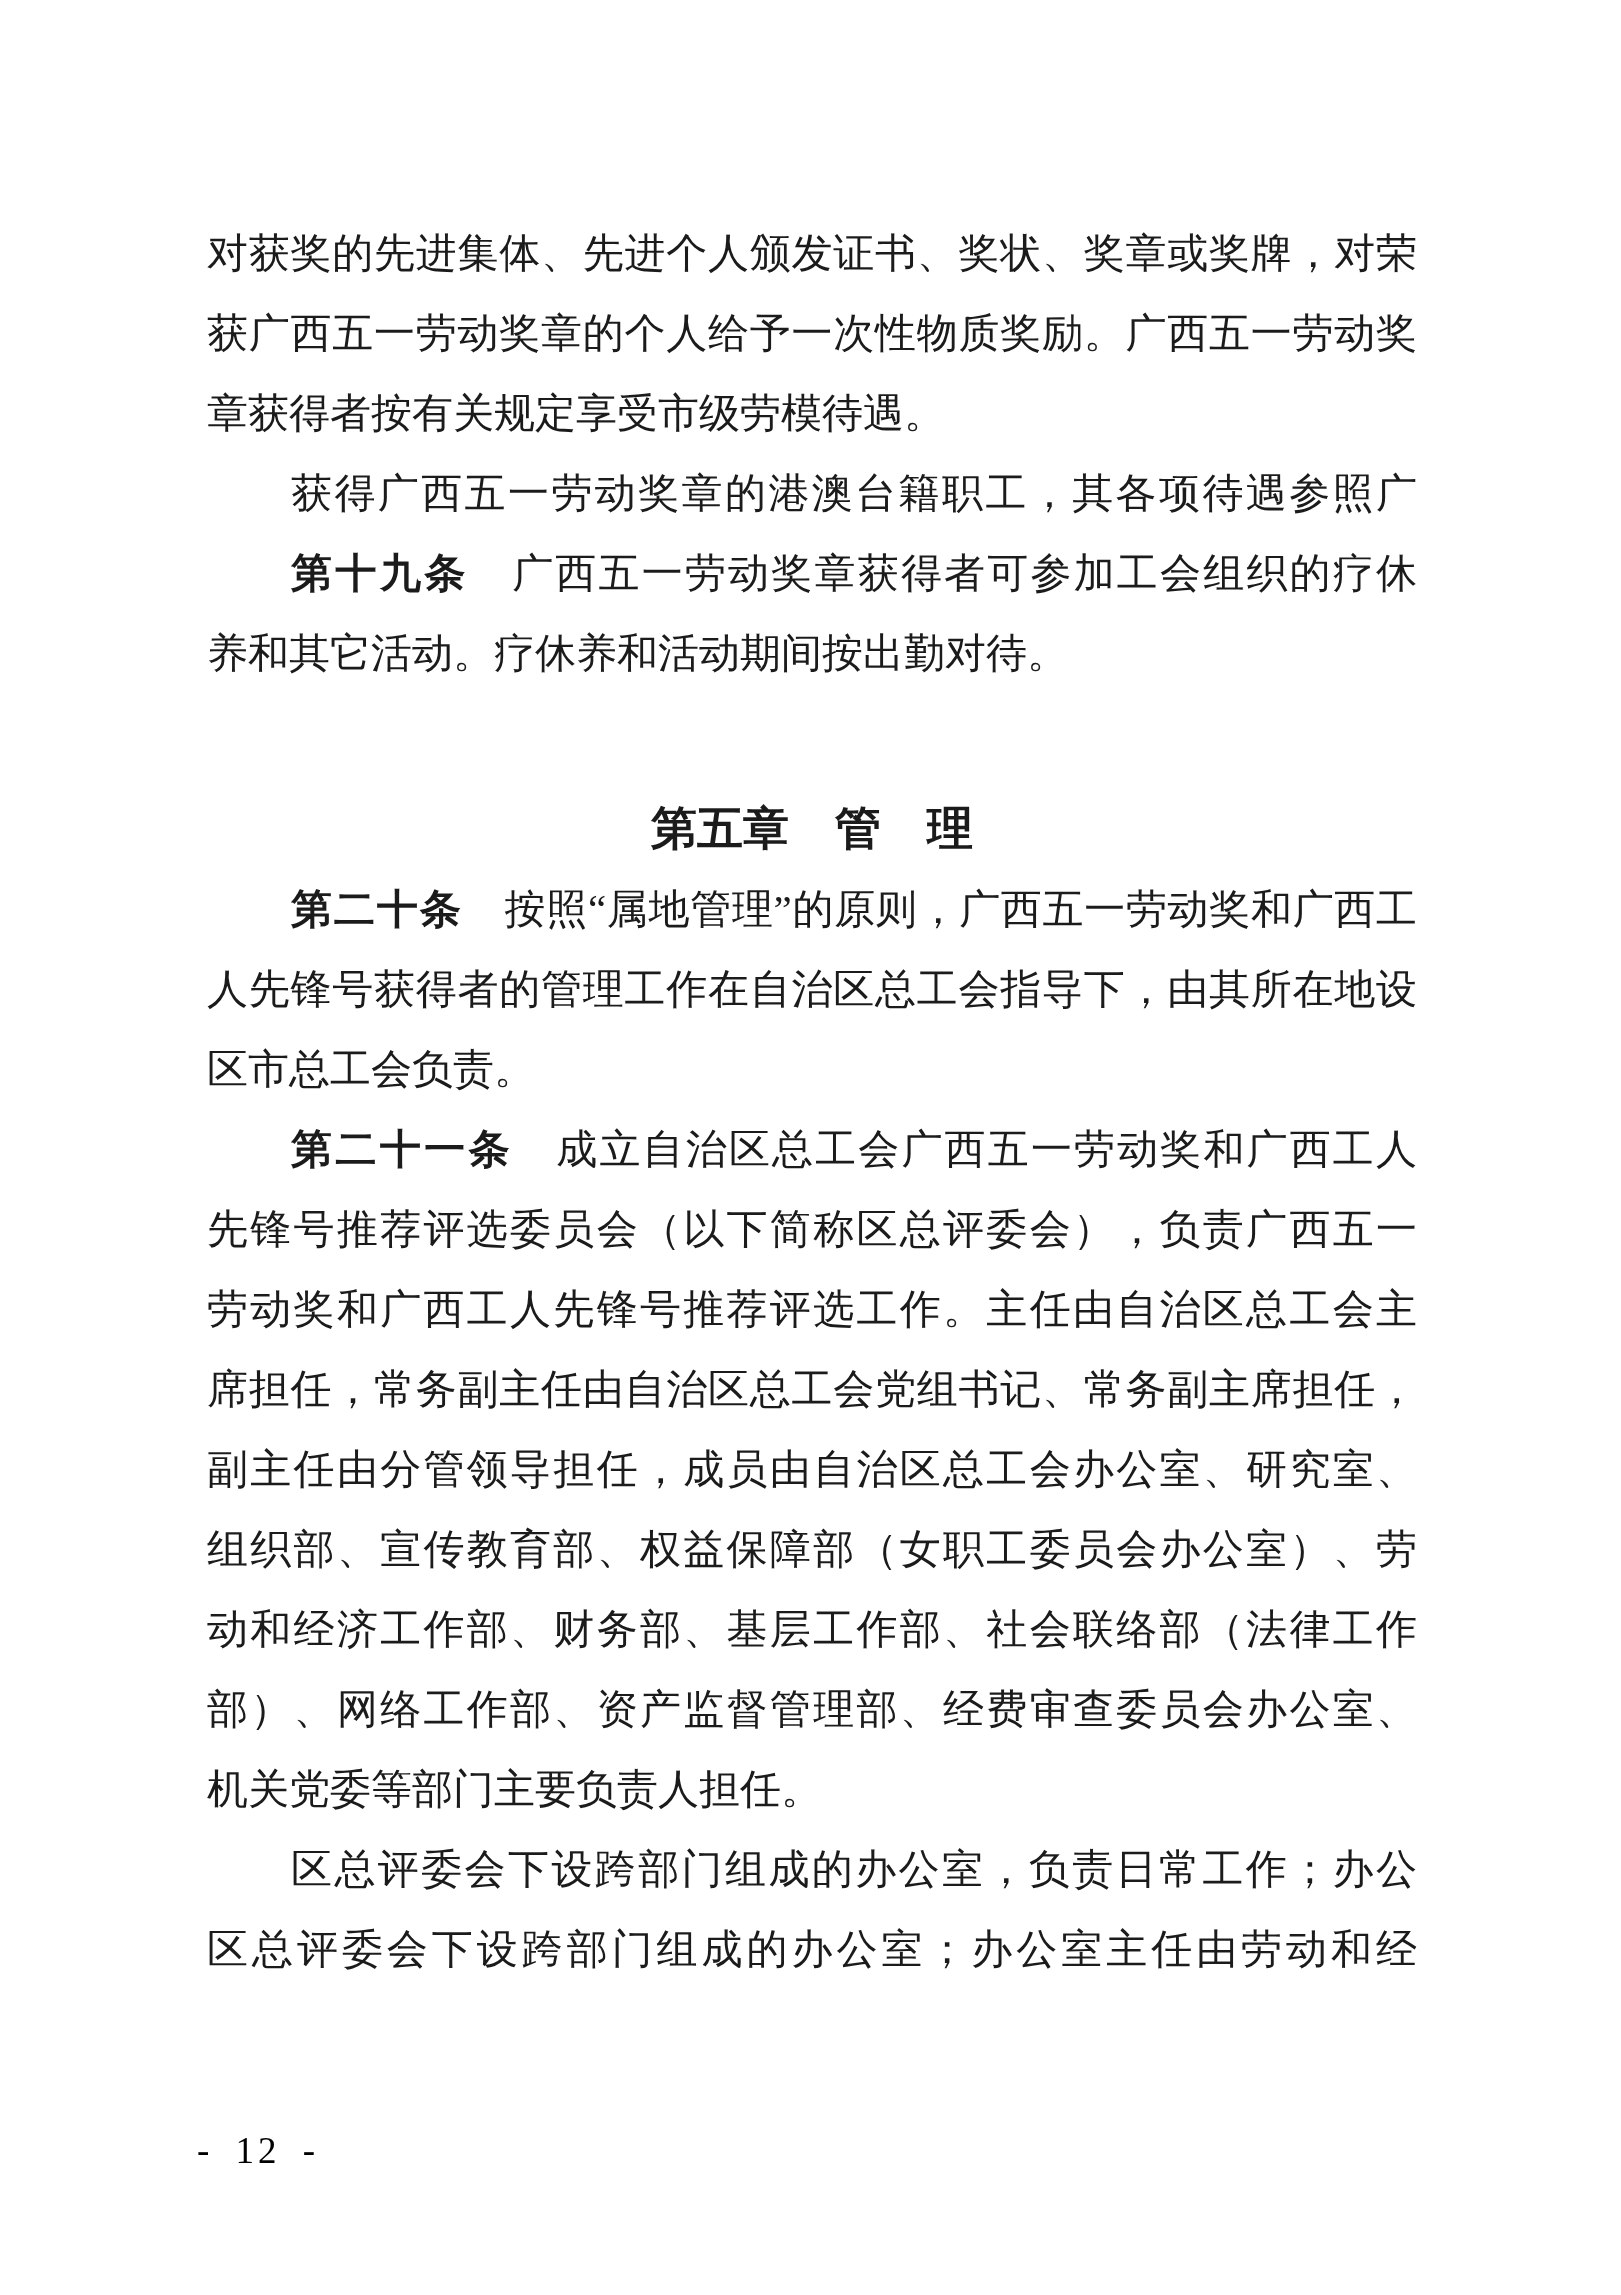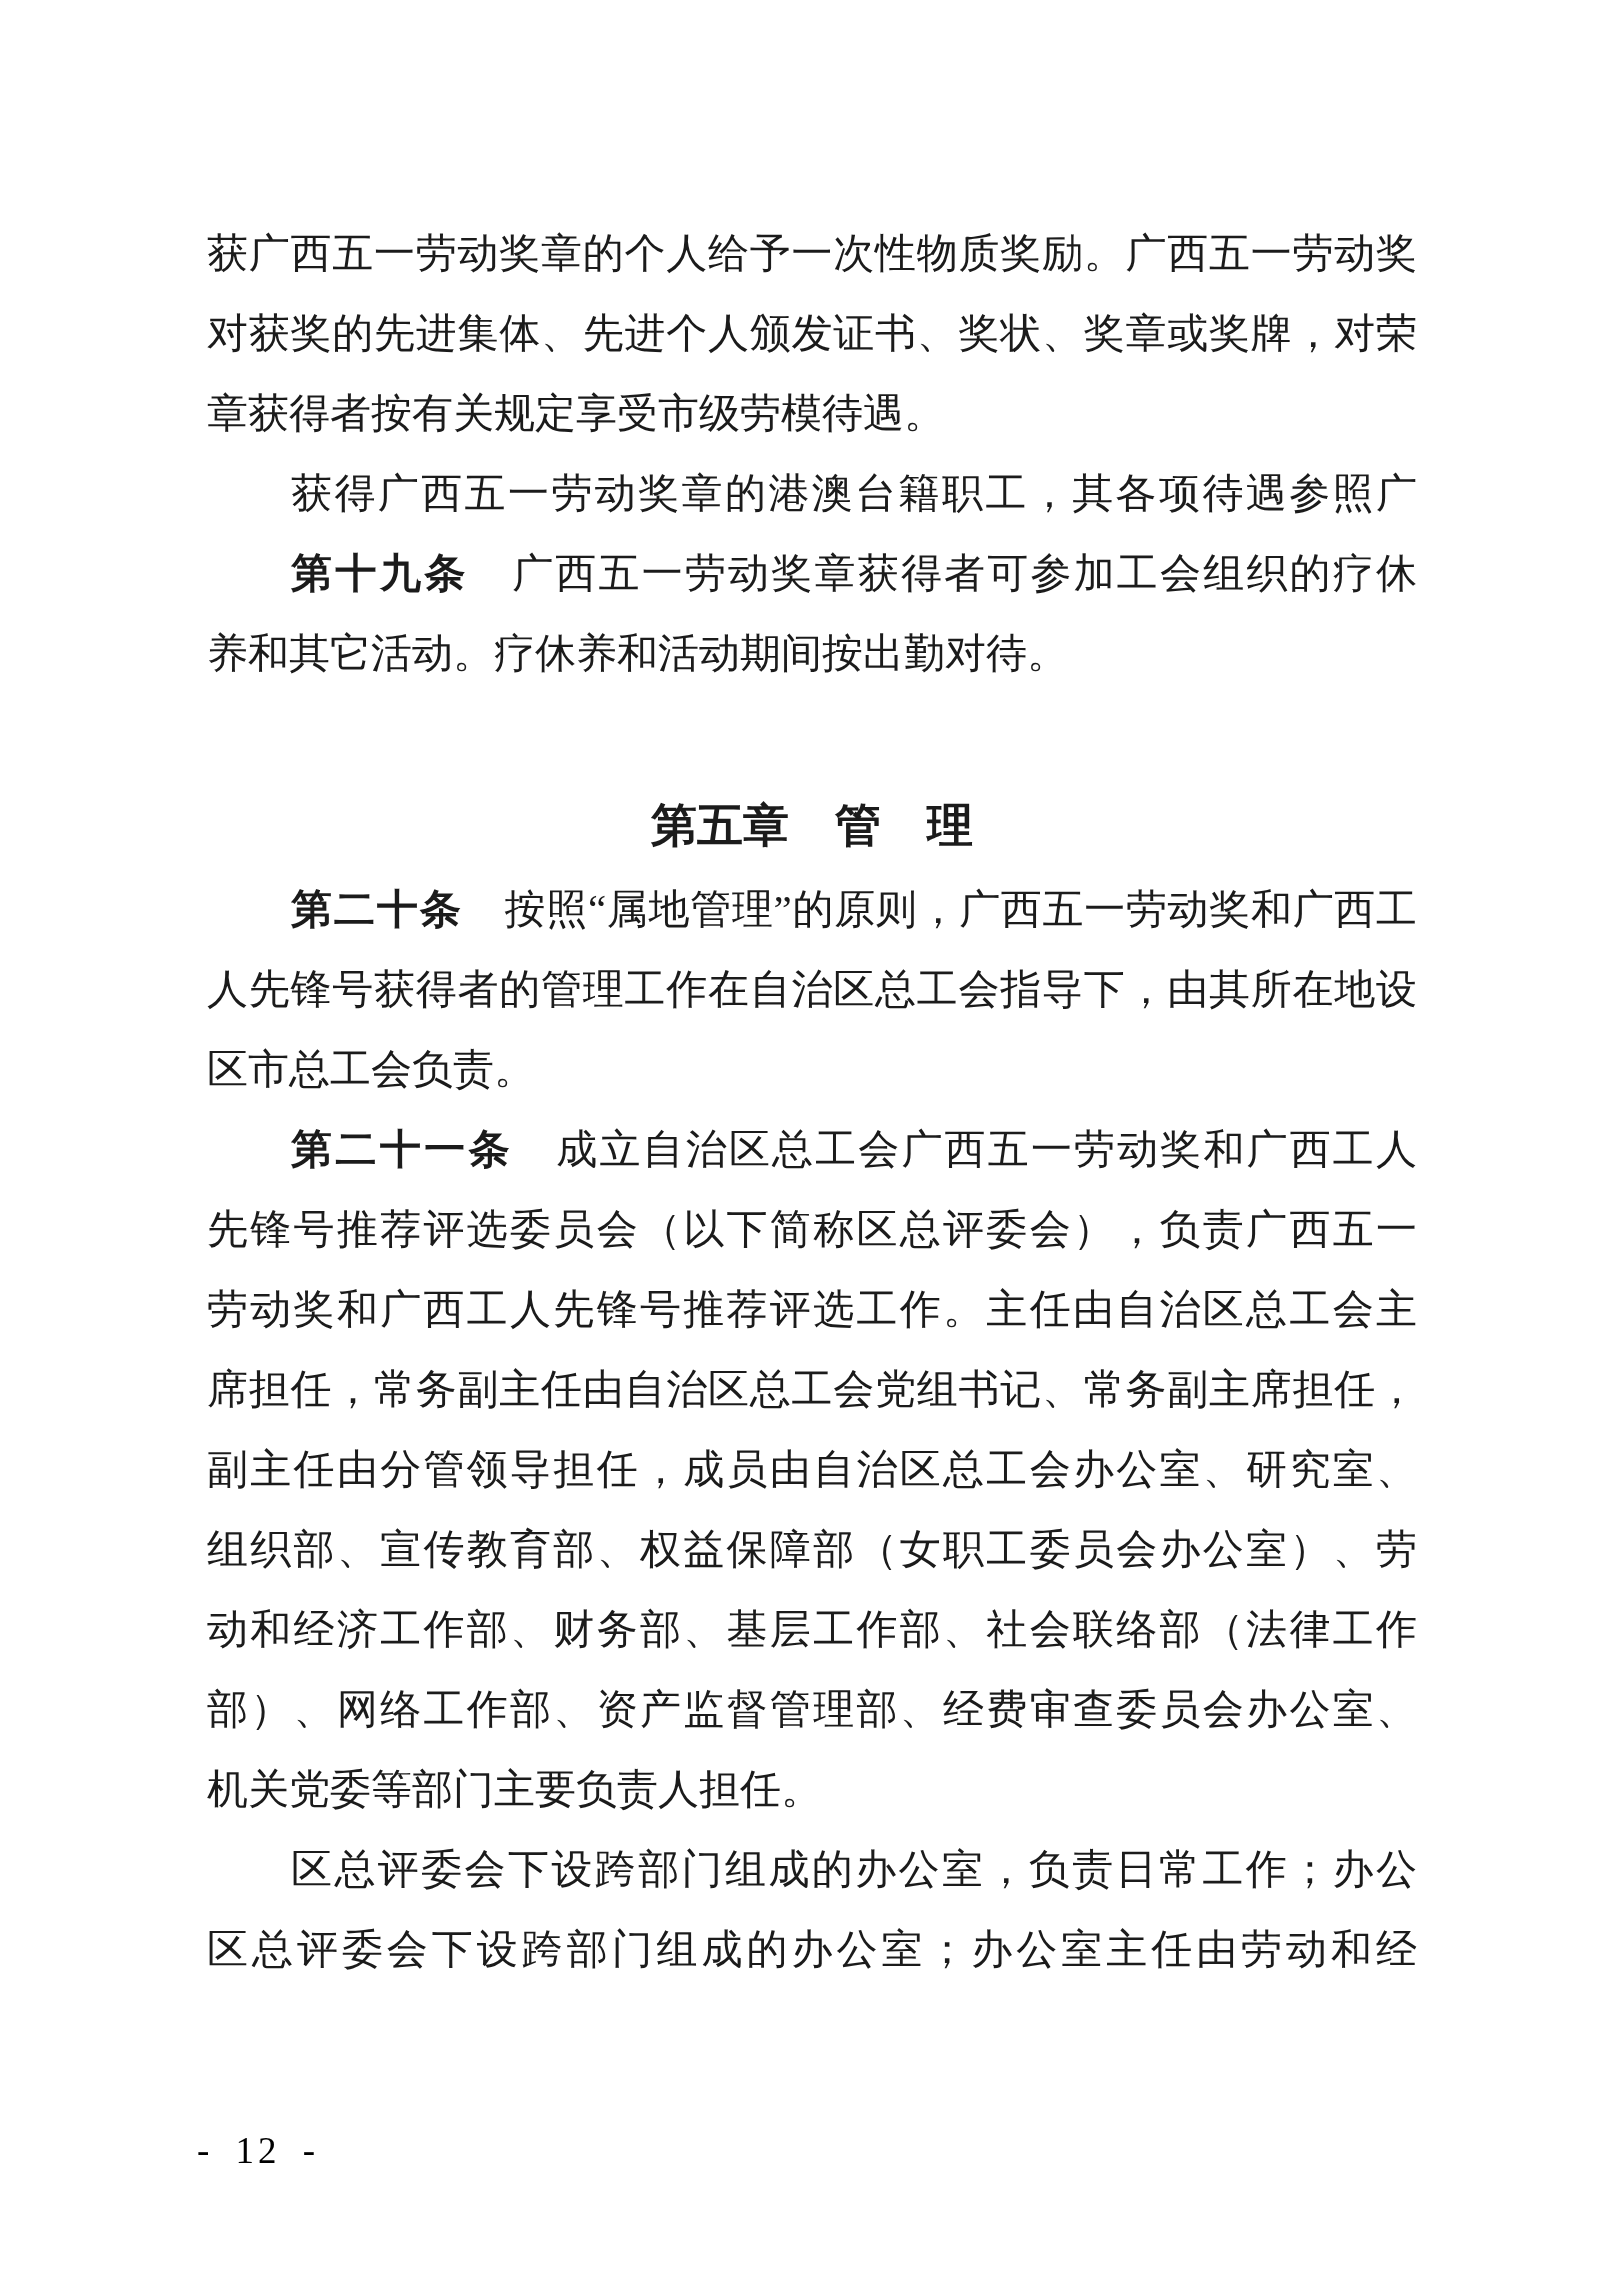--- a/index.html
+++ b/index.html
@@ -40,21 +40,21 @@
     padding-left: 84px;
   }
   .article-no {
     font-family: Liberation Mono, monospace;
     font-weight: 700;
     letter-spacing: 1.3px;
   }
   .line.heading {
     margin-top: 96px;
     text-align-last: center;
-    font-family: Liberation Mono, monospace;
+    font-family: Liberation Serif, serif;
     font-weight: 700;
     font-size: 46px;
     padding-left: 0;
   }
   .page-number {
     position: absolute;
     left: 197px;
     top: 2131px;
     font-size: 37px;
     line-height: 39px;
@@ -62,22 +62,22 @@
     word-spacing: 9.2px;
     color: #000000;
     font-family: "Liberation Serif", "DejaVu Serif", serif;
   }
 </style>
 </head>
 <body>
 
 <div class="page">
   <div class="doc-body">
+      <div class="line fill">对获奖的先进集体、先进个人颁发证书、奖状、奖章或奖牌，对荣</div>
       <div class="line fill">获广西五一劳动奖章的个人给予一次性物质奖励。广西五一劳动奖</div>
-      <div class="line fill">对获奖的先进集体、先进个人颁发证书、奖状、奖章或奖牌，对荣</div>
       <div class="line">章获得者按有关规定享受市级劳模待遇。</div>
       <div class="line fill indent">获得广西五一劳动奖章的港澳台籍职工，其各项待遇参照广</div>
       <div class="line fill indent"><span class="article-no">第十九条</span>　广西五一劳动奖章获得者可参加工会组织的疗休</div>
       <div class="line">养和其它活动。疗休养和活动期间按出勤对待。</div>
       <div class="line heading">第五章　管　理</div>
       <div class="line fill indent"><span class="article-no">第二十条</span>　按照“属地管理”的原则，广西五一劳动奖和广西工</div>
       <div class="line fill">人先锋号获得者的管理工作在自治区总工会指导下，由其所在地设</div>
       <div class="line">区市总工会负责。</div>
       <div class="line fill indent"><span class="article-no">第二十一条</span>　成立自治区总工会广西五一劳动奖和广西工人</div>
       <div class="line fill">先锋号推荐评选委员会（以下简称区总评委会），负责广西五一</div>

